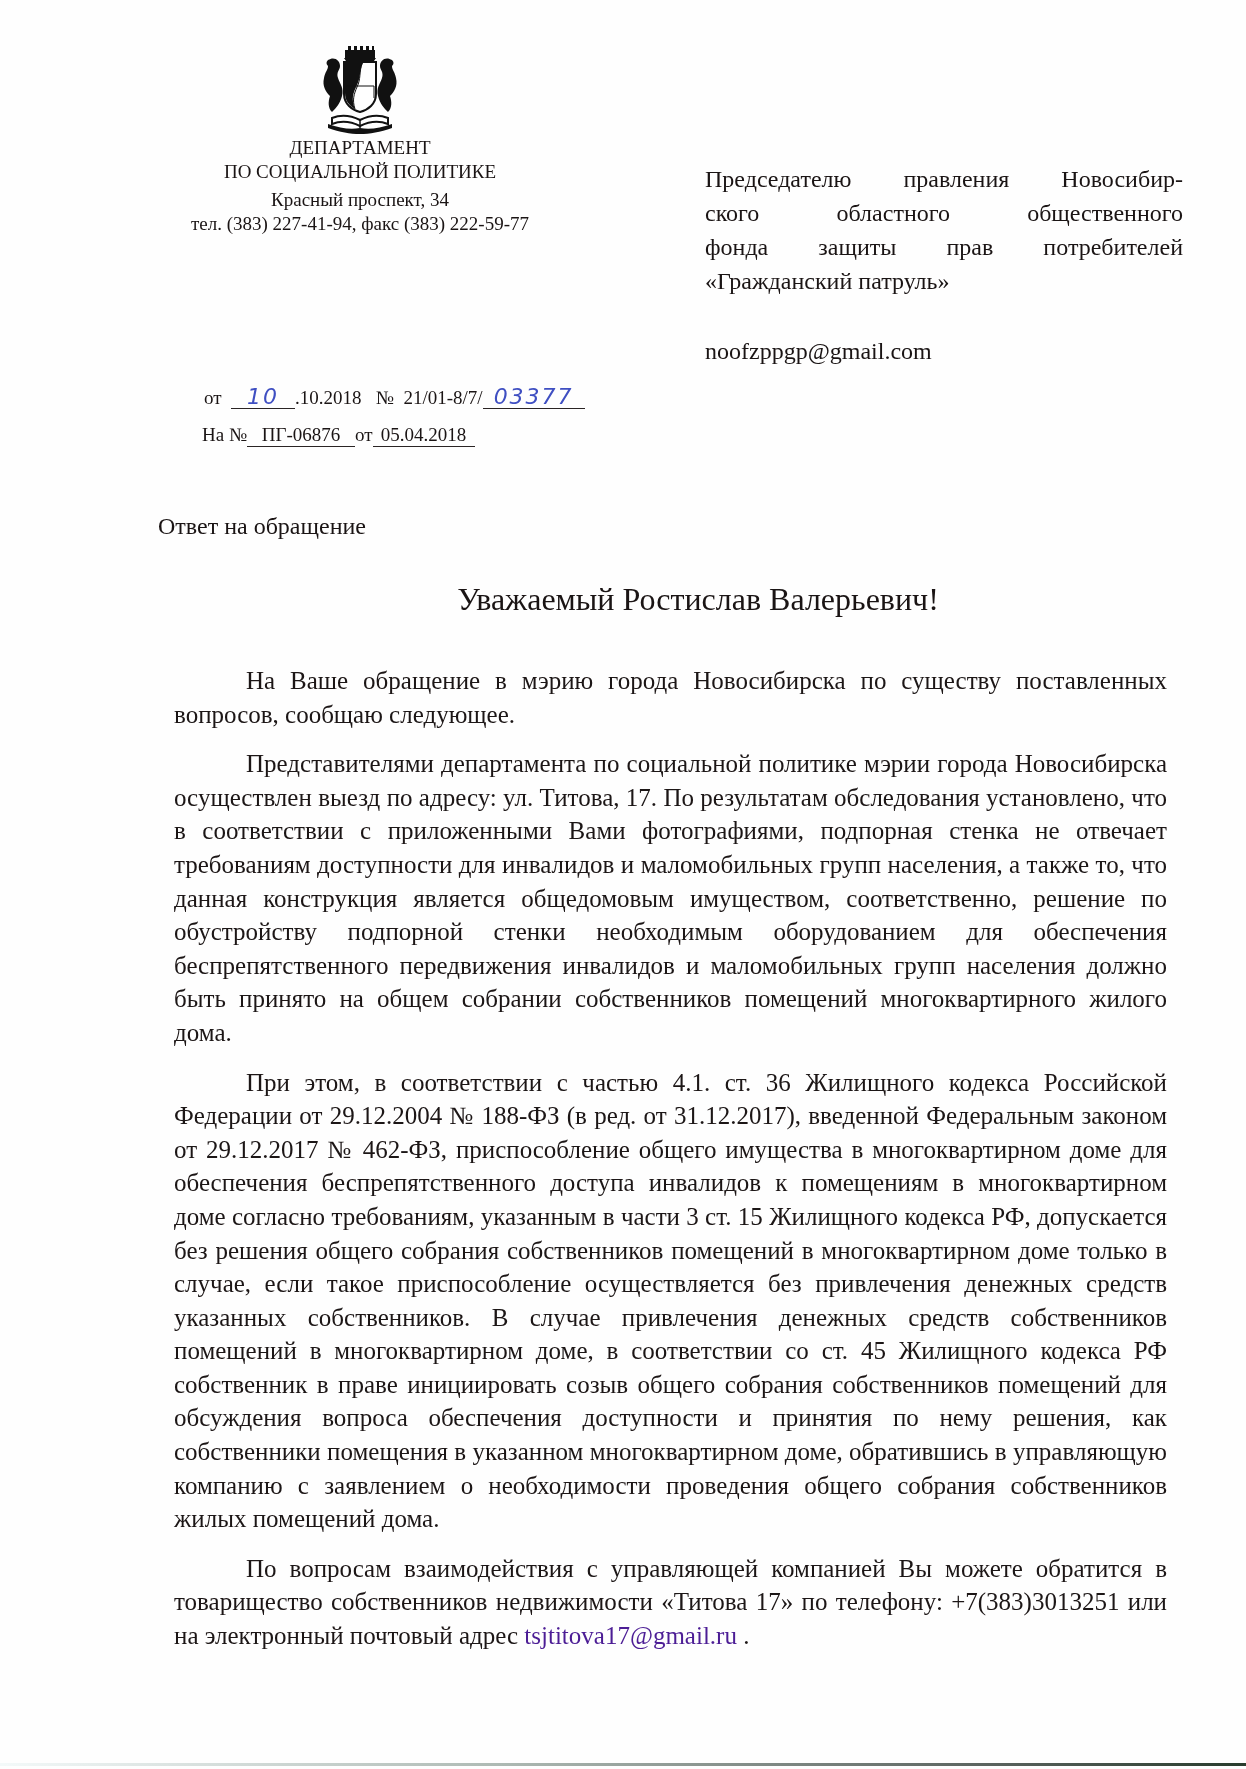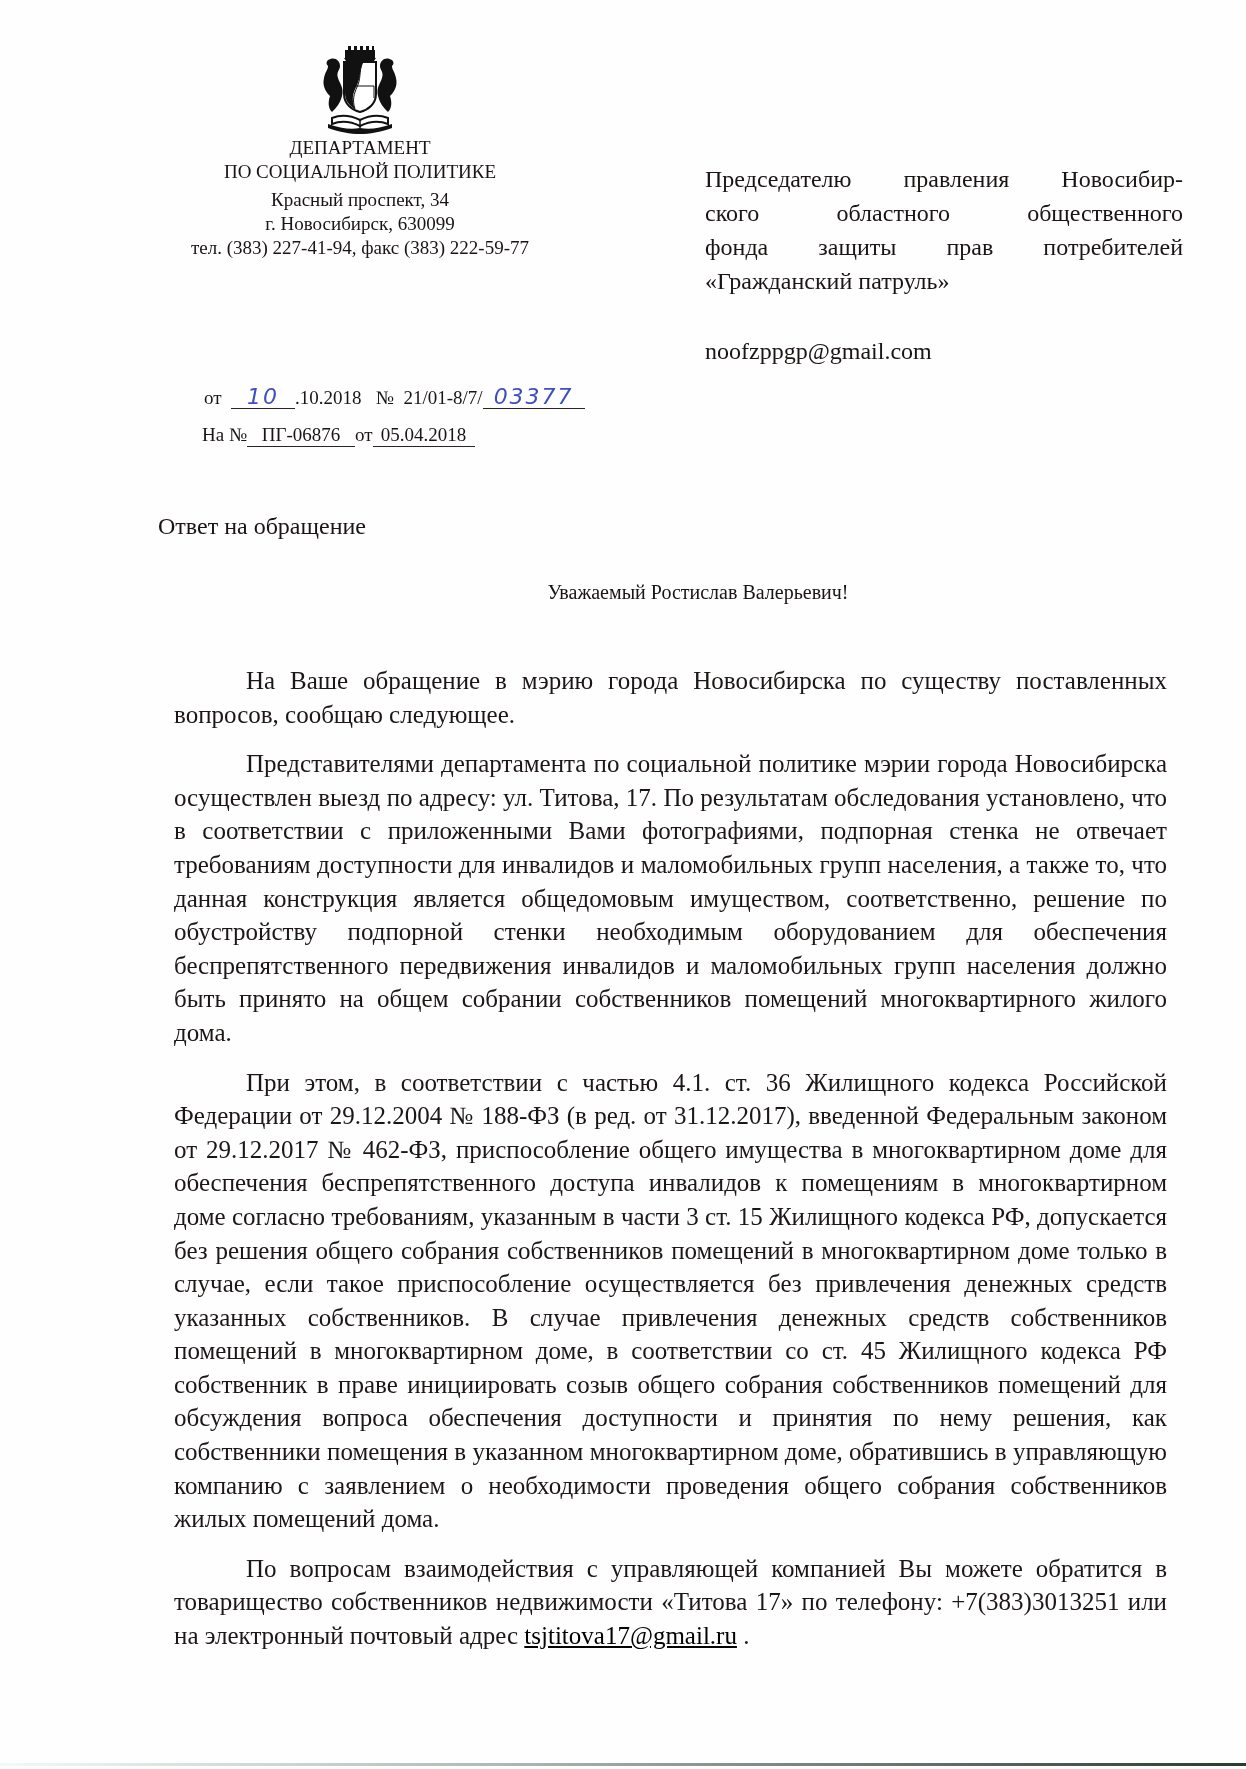--- a/index.html
+++ b/index.html
@@ -111,43 +111,42 @@
       left: 158px;
       top: 513px;
       font-size: 24px;
     }
     .salutation {
       position: absolute;
       left: 0;
       width: 1246px;
       top: 581px;
       text-align: center;
-      font-size: 20px;
+      font-size: 32px;
       padding-left: 150px;
       box-sizing: border-box;
     }
     .body-text {
       position: absolute;
       left: 158px;
       top: 648px;
       width: 1025px;
       font-family: "Liberation Serif", serif;
       font-size: 25px;
       line-height: 33.6px;
       color: #1c1616;
     }
     .para {
       margin: 16px;
       text-indent: 72px;
       text-align: justify;
       hyphens: manual;
     }
     .email-link {
-      text-decoration: underline;
-      color: #000000;
+      color: #4c1d95;
     }
 
     
     .scan-edge {
       position: absolute;
       left: 0;
       top: 1763px;
       width: 1246px;
       height: 3px;
       background: linear-gradient(to right, rgba(200,230,230,0.2), rgba(120,140,130,0.6) 40%, rgba(60,70,65,0.85) 80%, rgba(40,60,45,1));
@@ -176,21 +175,20 @@
       <path d="M82 20 c-6 -4 -12 0 -12 6 c0 4 4 6 2 12 c-2 6 -6 10 -4 18 c2 8 6 12 10 16 c4 -4 4 -10 2 -16 c4 -4 8 -10 6 -18 c-1 -6 -4 -8 -4 -12 c2 -2 2 -4 0 -6z" fill="#111"></path>
 
       <path d="M22 78 c10 -4 20 -2 28 2 c8 -4 18 -6 28 -2 v6 c-10 -4 -20 -2 -28 2 c-8 -4 -18 -6 -28 -2z" fill="#fff" stroke="#111" stroke-width="2"></path>
       <path d="M18 84 c12 4 22 6 32 4 c10 2 20 0 32 -4 v4 c-12 4 -22 6 -32 6 c-10 0 -20 -2 -32 -6z" fill="#111"></path>
       <line x1="50" y1="80" x2="50" y2="88" stroke="#111" stroke-width="1.5"></line>
     </svg>
     <div class="dept-line">ДЕПАРТАМЕНТ</div>
     <div class="dept-line">ПО СОЦИАЛЬНОЙ ПОЛИТИКЕ</div>
     <div class="address">
       <div>Красный проспект, 34</div>
-      <div>г. Новосибирск, 630099</div>
       <div>тел. (383) 227-41-94, факс (383) 222-59-77</div>
     </div>
   </div>
 
   <div class="ref-line outgoing">
     <span>от</span>
     &nbsp;<span class="fill day handwritten">10</span><span>.10.2018</span>
     &nbsp;&nbsp;<span>№</span>
     &nbsp;<span>21/01-8/7/</span><span class="fill num handwritten">03377</span>
   </div>

